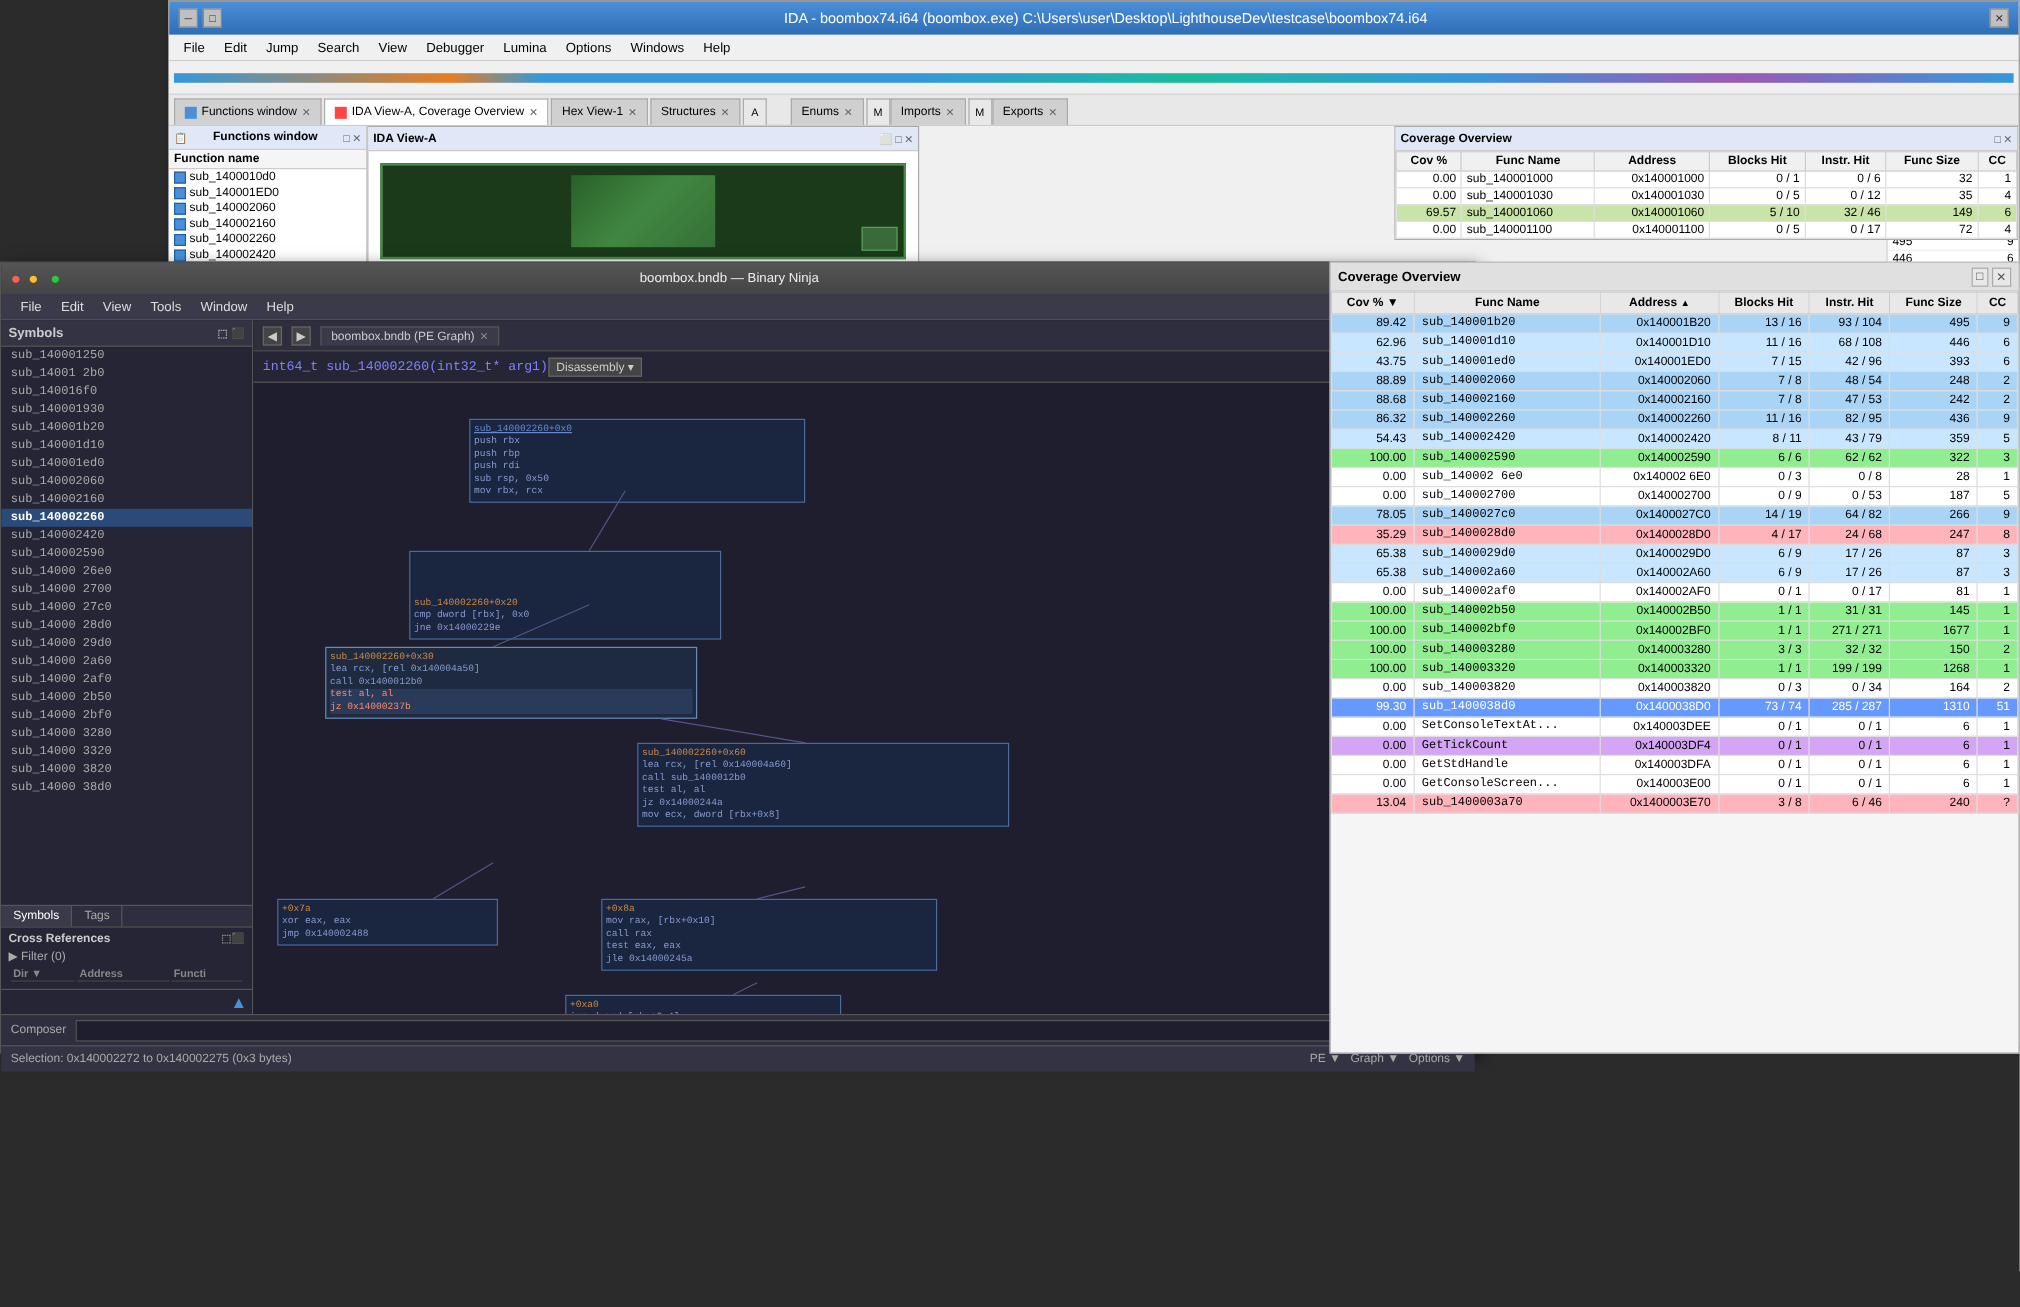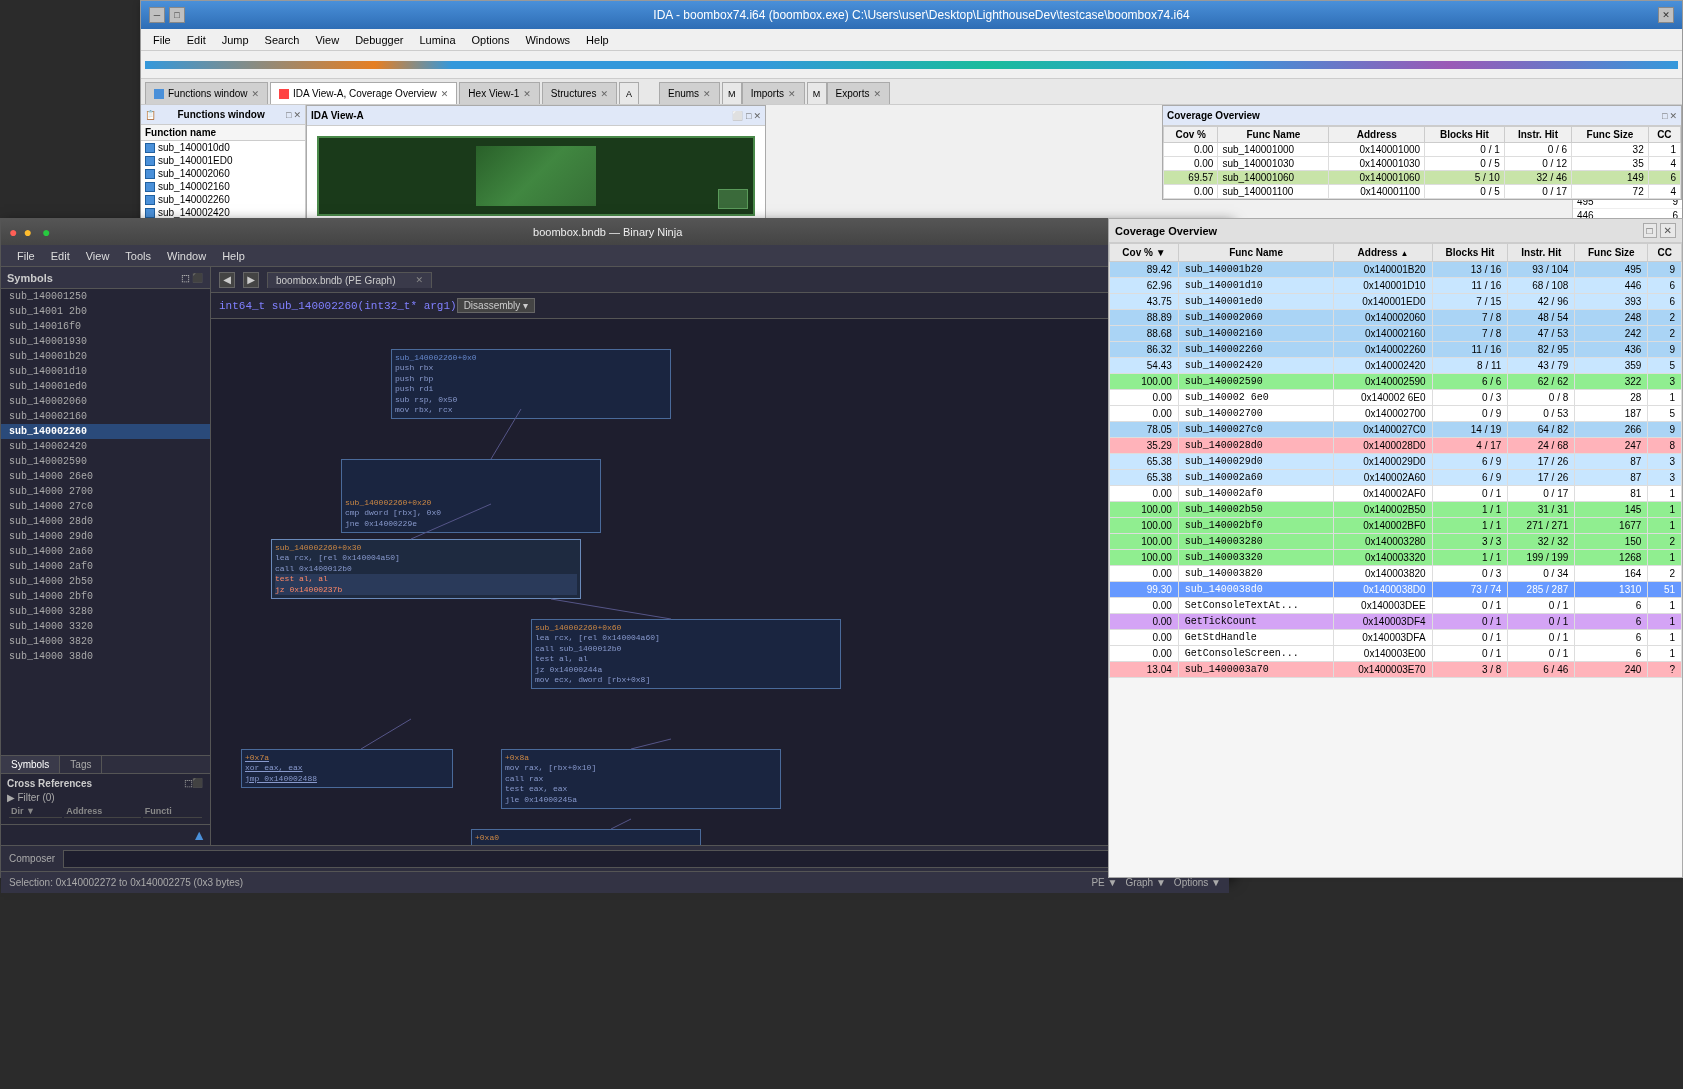--- a/index.html
+++ b/index.html
@@ -272,21 +272,21 @@
       border-bottom: 1px solid #555;
       display: flex;
       align-items: center;
       padding: 2px 8px;
       gap: 8px;
       height: 26px;
     }
     .graph-tab {
       display: flex;
       align-items: center;
-      gap: 20px;
+      gap: 4px;
       padding: 2px 8px;
       background: #3a3a4a;
       border: 1px solid #555;
       border-bottom: none;
       color: #ccc;
       font-size: 10px;
       cursor: pointer;
     }
     .graph-tab-close { color: #888; font-size: 9px; }
     .nav-btn {
@@ -836,21 +836,21 @@
           <span class="graph-tab-close">✕</span>
         </div>
       </div>
       <div class="graph-sig">
         <span>int64_t sub_140002260(int32_t* arg1)</span>
         <button class="disasm-btn">Disassembly ▾</button>
       </div>
       <div class="graph-canvas">
 
         <div class="graph-block" style="top:30px; left:180px; width:280px;">
-          <div class="graph-block-line" style="color:#6688cc;">sub_140002260+0x0</div>
+          <div class="graph-block-line" style="color:#6688cc;text-decoration:underline;">sub_140002260+0x0</div>
           <div class="graph-block-line">push rbx</div>
           <div class="graph-block-line">push rbp</div>
           <div class="graph-block-line">push rdi</div>
           <div class="graph-block-line">sub rsp, 0x50</div>
           <div class="graph-block-line">mov rbx, rcx</div>
         </div>
         <div class="graph-block" style="top:140px; left:130px; width:260px;">
           <div class="graph-block-line" style="color:#cc8844;margin-top:35px;">sub_140002260+0x20</div>
           <div class="graph-block-line">cmp dword [rbx], 0x0</div>
           <div class="graph-block-line">jne 0x14000229e</div>
@@ -876,21 +876,21 @@
           <div class="graph-block-line">call rax</div>
           <div class="graph-block-line">test eax, eax</div>
           <div class="graph-block-line">jle 0x14000245a</div>
         </div>
         <div class="graph-block" style="top:510px; left:260px; width:230px;">
           <div class="graph-block-line" style="color:#cc8844;">+0xa0</div>
           <div class="graph-block-line">inc dword [rbx+0x4]</div>
 
         </div>
 
-        <div class="graph-block" style="top:430px; left:30px; width:212px;text-decoration:underline;">
+        <div class="graph-block" style="top:430px; left:20px; width:184px;">
           <div class="graph-block-line" style="color:#cc8844;">+0x7a</div>
           <div class="graph-block-line">xor eax, eax</div>
           <div class="graph-block-line">jmp 0x140002488</div>
         </div>
 
         <svg style="position:absolute;top:0;left:0;width:100%;height:100%;pointer-events:none;z-index:0;">
           <line x1="310" y1="90" x2="280" y2="140" stroke="#558" stroke-width="1"></line>
           <line x1="280" y1="185" x2="200" y2="220" stroke="#558" stroke-width="1"></line>
           <line x1="340" y1="280" x2="460" y2="300" stroke="#558" stroke-width="1"></line>
           <line x1="200" y1="400" x2="150" y2="430" stroke="#558" stroke-width="1"></line>

